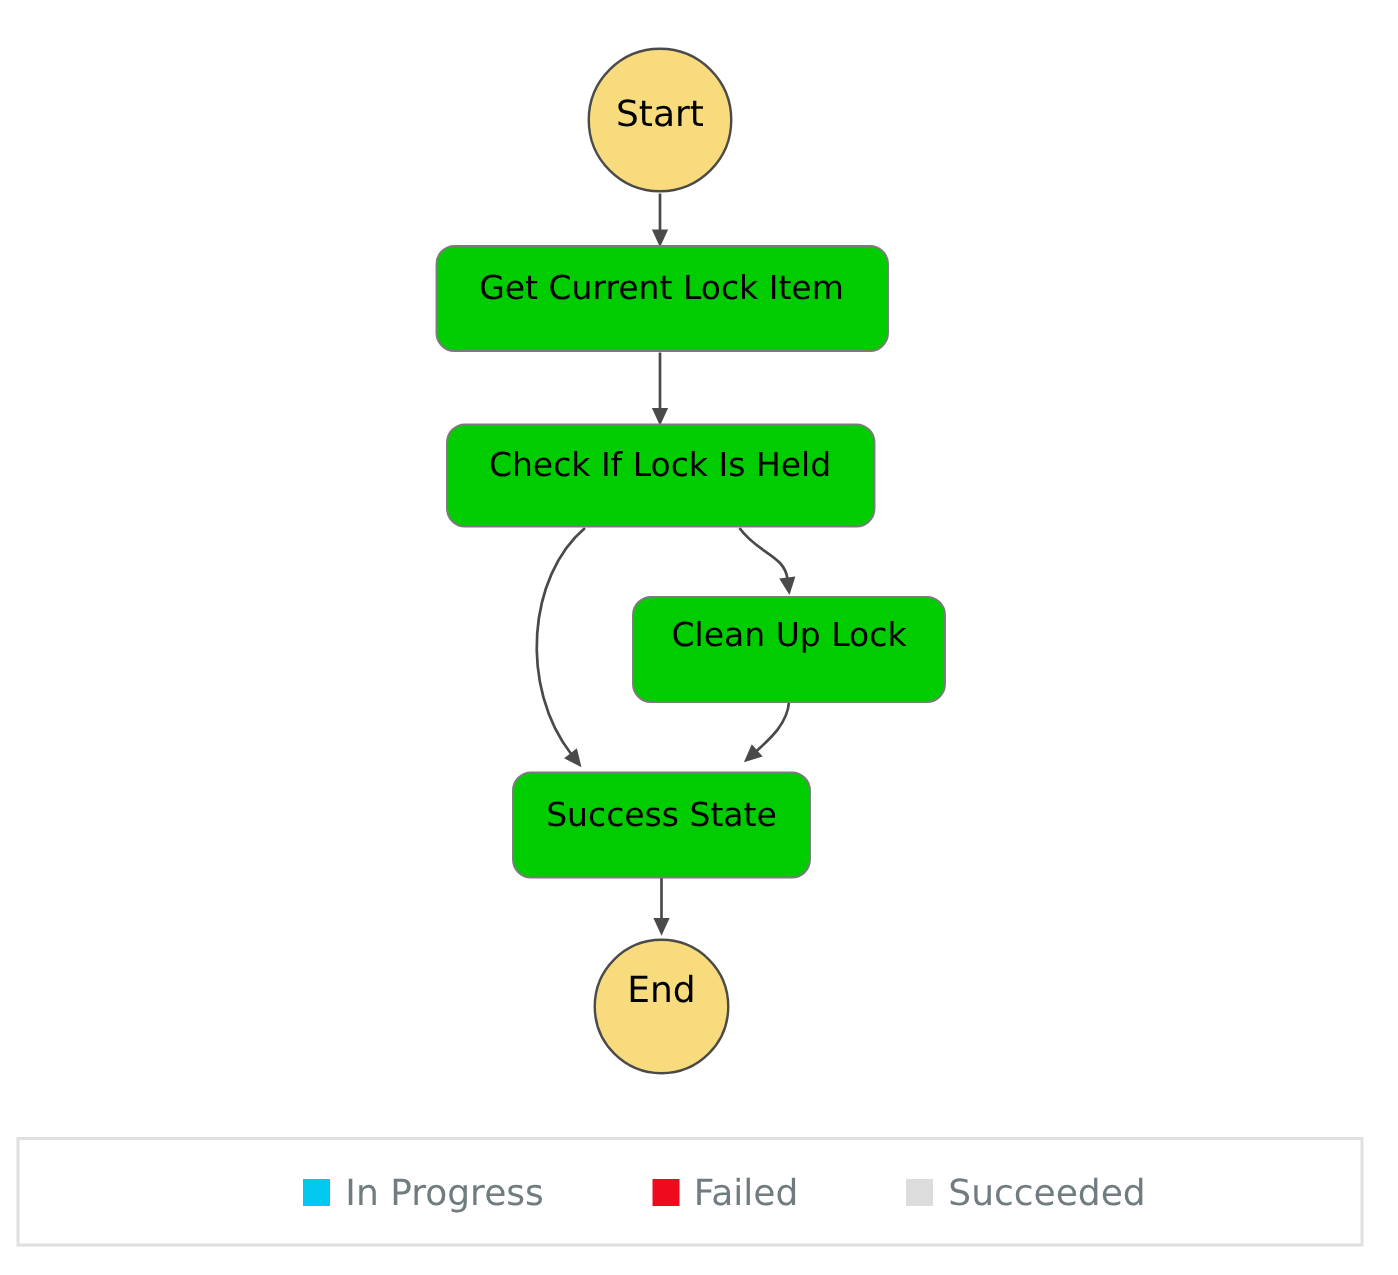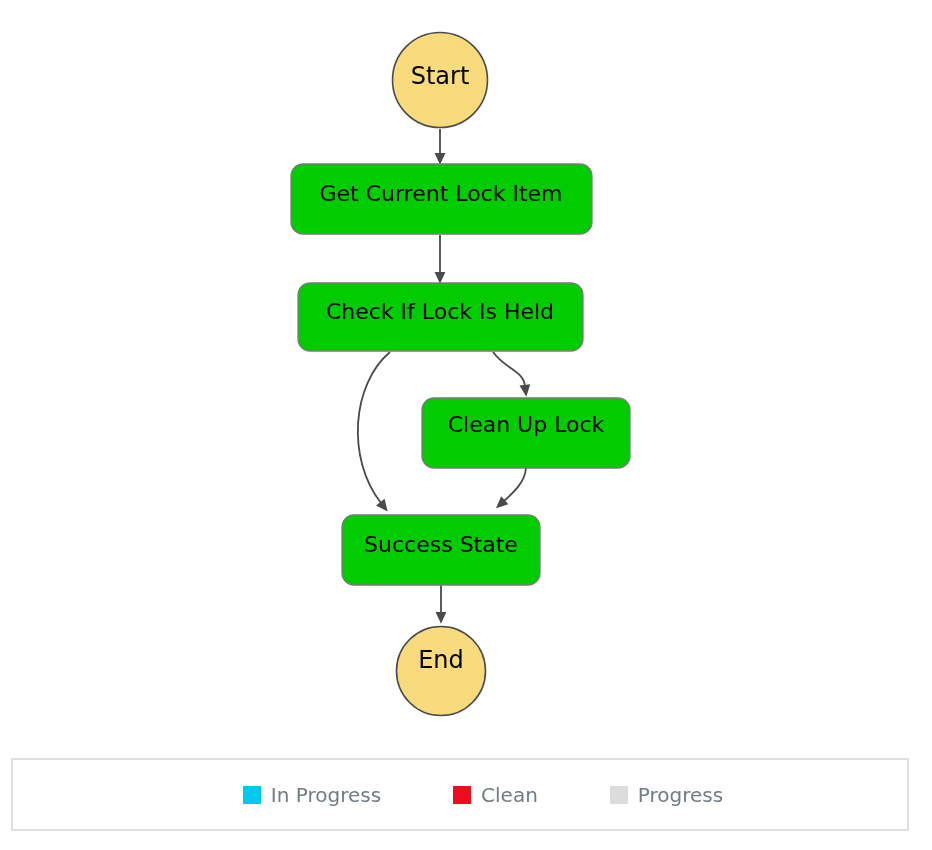--- a/index.html
+++ b/index.html
@@ -50,21 +50,21 @@
     background: #ffffff;
     display: flex;
     align-items: center;
     justify-content: center;
     gap: 26px;
   }
   .legend-item {
     display: flex;
     align-items: center;
     gap: 10px;
-    font-size: 20px;
+    font-size: 24px;
     color: #717c81;
     margin-left: 46px;
   }
   .swatch {
     width: 18px;
     height: 18px;
     flex: 0 0 18px;
   }
 </style>
 </head>
@@ -117,21 +117,21 @@
     </g>
   </svg>
 
   <div class="legend">
     <div class="legend-item">
       <span class="swatch" style="background: rgb(0, 200, 238);"></span>
       <span>In Progress</span>
     </div>
     <div class="legend-item">
       <span class="swatch" style="background: rgb(238, 11, 30);"></span>
-      <span>Clean</span>
+      <span>Failed</span>
     </div>
     <div class="legend-item">
       <span class="swatch" style="background: rgb(220, 220, 220);"></span>
-      <span>Progress</span>
+      <span>Succeeded</span>
     </div>
   </div>
 
 </div>
 
 </body></html>

